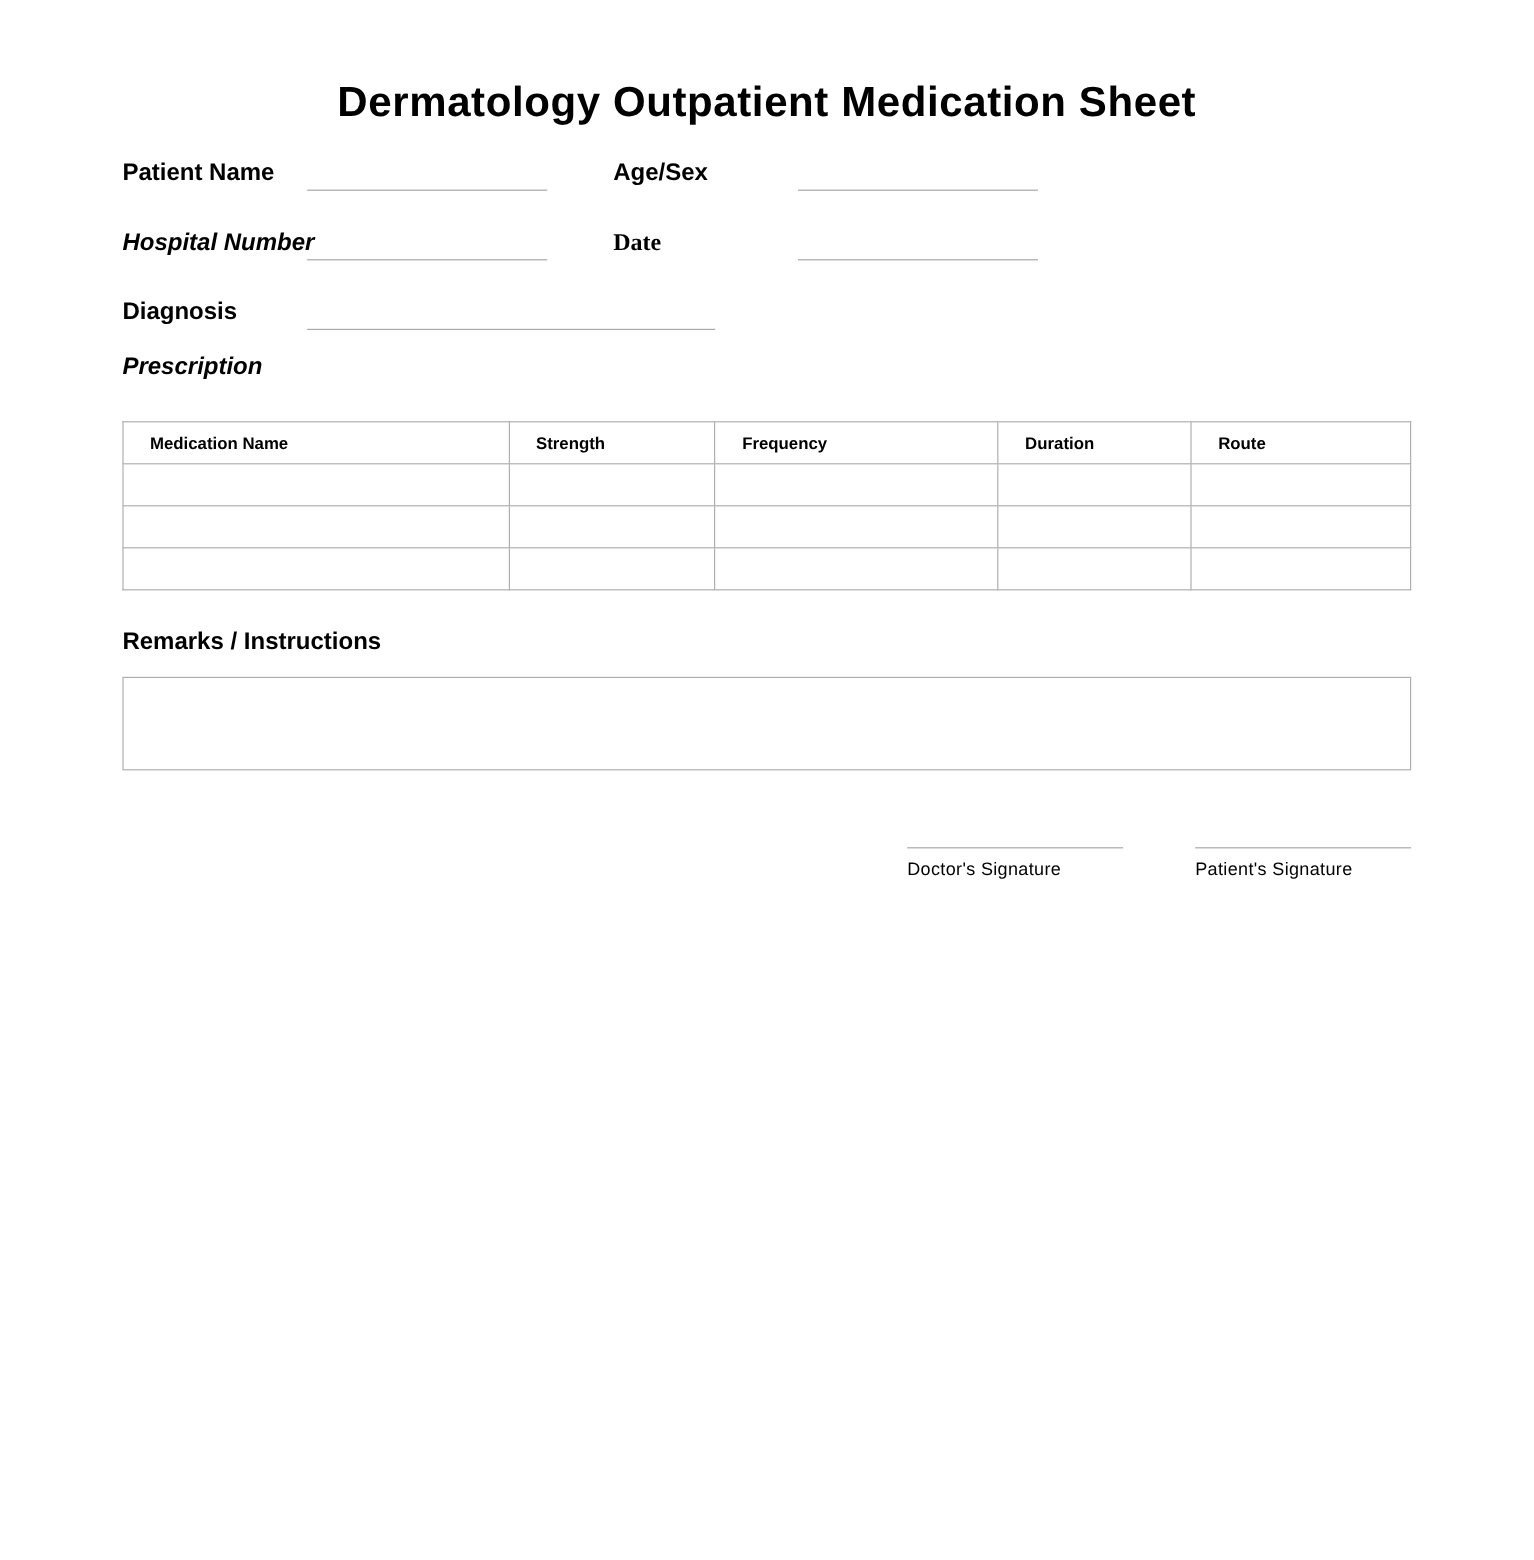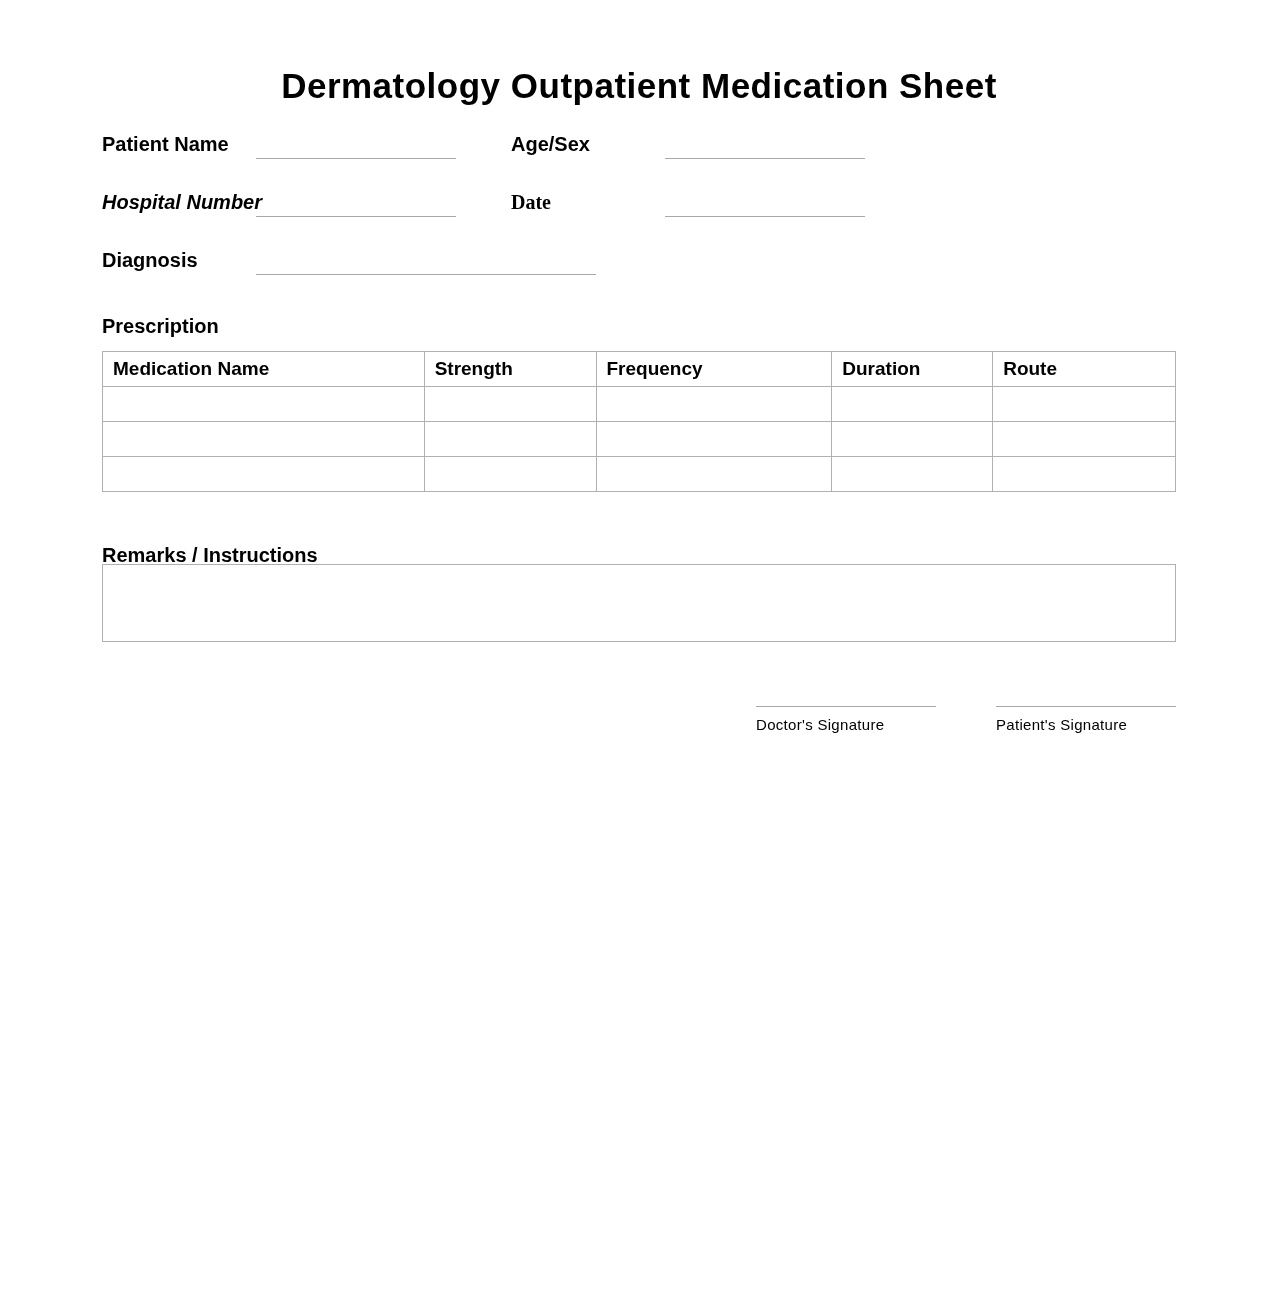--- a/index.html
+++ b/index.html
@@ -1,21 +1,21 @@
 <!DOCTYPE html>
 <html><head>
 <meta charset="utf-8">
 <style>
   html, body { margin: 0; padding: 0; background: #ffffff; }
   body { width: 1278px; height: 1300px; position: relative; font-family: "Liberation Sans", sans-serif; color: #000; }
   .title { position: absolute; left: 0; width: 1278px; top: 66px; text-align: center; font-size: 35px; font-weight: bold; letter-spacing: 0.5px; }
   .label { position: absolute; font-size: 20px; font-weight: bold; }
   .line { position: absolute; height: 0; border-top: 1px solid #a8a8a8; }
   table.rx { position: absolute; left: 102px; top: 351px; width: 1074px; border-collapse: collapse; }
-  table.rx th, table.rx td { border: 1px solid #b0b0b0; height: 34px; padding: 0 10px; font-size: 19px; text-align: left; vertical-align: middle; }
+  table.rx th, table.rx td { border: 1px solid #b0b0b0; height: 34px; padding: 0 22px; font-size: 14px; text-align: left; vertical-align: middle; }
   table.rx th { font-weight: bold; }
   .remarks-box { position: absolute; left: 102px; top: 564px; width: 1072px; height: 76px; border: 1px solid #b0b0b0; }
   .sig-line { position: absolute; top: 706px; width: 180px; border-top: 1px solid #a8a8a8; }
   .sig-label { position: absolute; top: 716px; font-size: 15px; letter-spacing: 0.3px; }
 </style>
 </head>
 <body>
 
 <div class="title">Dermatology Outpatient Medication Sheet</div>
 
@@ -27,21 +27,21 @@
 
 <div class="label" style="left:102px; top:191px;font-style:italic;">Hospital Number</div>
 <div class="line" style="left:256px; top:216px; width:200px;"></div>
 
 <div class="label" style="left:511px; top:191px;font-family:Liberation Serif, serif;">Date</div>
 <div class="line" style="left:665px; top:216px; width:200px;"></div>
 
 <div class="label" style="left:102px; top:249px;">Diagnosis</div>
 <div class="line" style="left:256px; top:274px; width:340px;"></div>
 
-<div class="label" style="left:102px; top:315px;">Prescription</div>
+<div class="label" style="left:102px; top:295px;font-style:italic;">Prescription</div>
 
 <table class="rx">
   <colgroup>
     <col style="width:322px">
       <col style="width:172px">
       <col style="width:236px">
       <col style="width:161px">
       <col style="width:183px">
   </colgroup>
   <thead>
@@ -71,20 +71,20 @@
     <tr>
       <td></td>
       <td></td>
       <td></td>
       <td></td>
       <td></td>
     </tr>
   </tbody>
 </table>
 
-<div class="label" style="left:102px; top:524px;margin-top:20px;">Remarks / Instructions</div>
+<div class="label" style="left:102px; top:524px;">Remarks / Instructions</div>
 <div class="remarks-box"></div>
 
 <div class="sig-line" style="left:756px;"></div>
 <div class="sig-label" style="left:756px;">Doctor's Signature</div>
 
 <div class="sig-line" style="left:996px;"></div>
 <div class="sig-label" style="left:996px;">Patient's Signature</div>
 
 </body></html>

